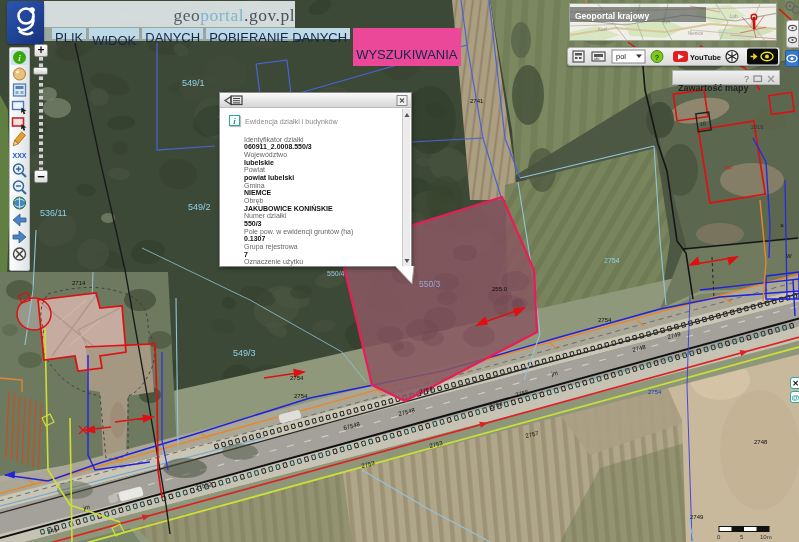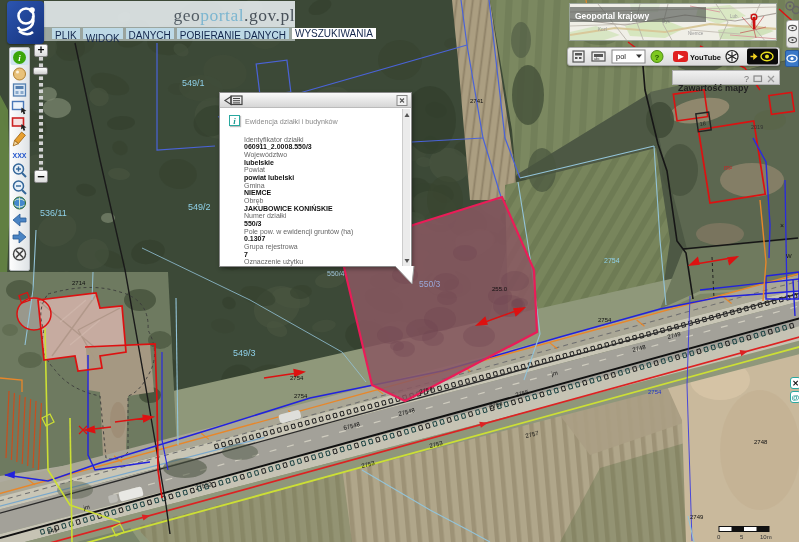--- a/index.html
+++ b/index.html
@@ -576,26 +576,26 @@
 <text x="717" y="539" font-size="6" fill="#333" font-family="Liberation Sans, sans-serif" text-anchor="start">0</text>
 <text x="740" y="539" font-size="6" fill="#333" font-family="Liberation Sans, sans-serif" text-anchor="start">5</text>
 <text x="760" y="539" font-size="6" fill="#333" font-family="Liberation Sans, sans-serif" text-anchor="start">10m</text>
 </g>
 </svg>
   </div>
 
 <div class="ui" style="left:44px;top:1px;width:251px;height:26px;background:rgba(238,245,248,0.85)"></div>
 <div class="ui" style="left:44px;top:5px;width:251px;height:20px;font-family:'Liberation Serif',serif;font-size:17.5px;color:#4c565e;text-align:right;letter-spacing:0.5px"><span style="color:#525c64">geo</span><span style="color:#7db6d0">portal</span><span style="color:#49525a">.gov.pl</span></div>
 <div class="ui" style="left:44px;top:27px;width:251px;height:14px;background:rgba(235,244,248,0.55)"></div>
-<div class="ui" style="left:52px;top:28px;height:11px;display:flex;gap:3px;font-size:10px;color:#13264c">
+<div class="ui" style="left:52px;top:28px;height:11px;display:flex;gap:3px;font-size:13px;color:#13264c">
 <div style="background:#bdd9e6;padding:1.5px 3px">PLIK</div>
 <div style="background:#bdd9e6;padding:5px 3px">WIDOK</div>
 <div style="background:#bdd9e6;padding:1.5px 3px">DANYCH</div>
 <div style="background:#bdd9e6;padding:1.5px 3px">POBIERANIE DANYCH</div>
-<div style="background:#ffffff;padding:0 3px">WYSZUKIWANIA</div>
+<div style="background:#ec4899;padding:19px 3px">WYSZUKIWANIA</div>
 </div>
 
 <div class="ui" style="left:7px;top:1px;width:37px;height:43px;border-radius:4px;background:linear-gradient(135deg,#2c55b0,#16337c);box-shadow:0 1px 2px rgba(0,0,0,0.4)">
 <svg width="37" height="43">
 <circle cx="19" cy="15" r="7.5" fill="none" stroke="#fff" stroke-width="2.6"></circle>
 <circle cx="25" cy="9" r="2.8" fill="#fff"></circle>
 <path d="M26,15 q2,10 -6,13 q-7,3 -9,-2" fill="none" stroke="#fff" stroke-width="2.6"></path>
 <path d="M12,30 q8,6 14,1" fill="none" stroke="#fff" stroke-width="2.6"></path>
 </svg></div>
 

